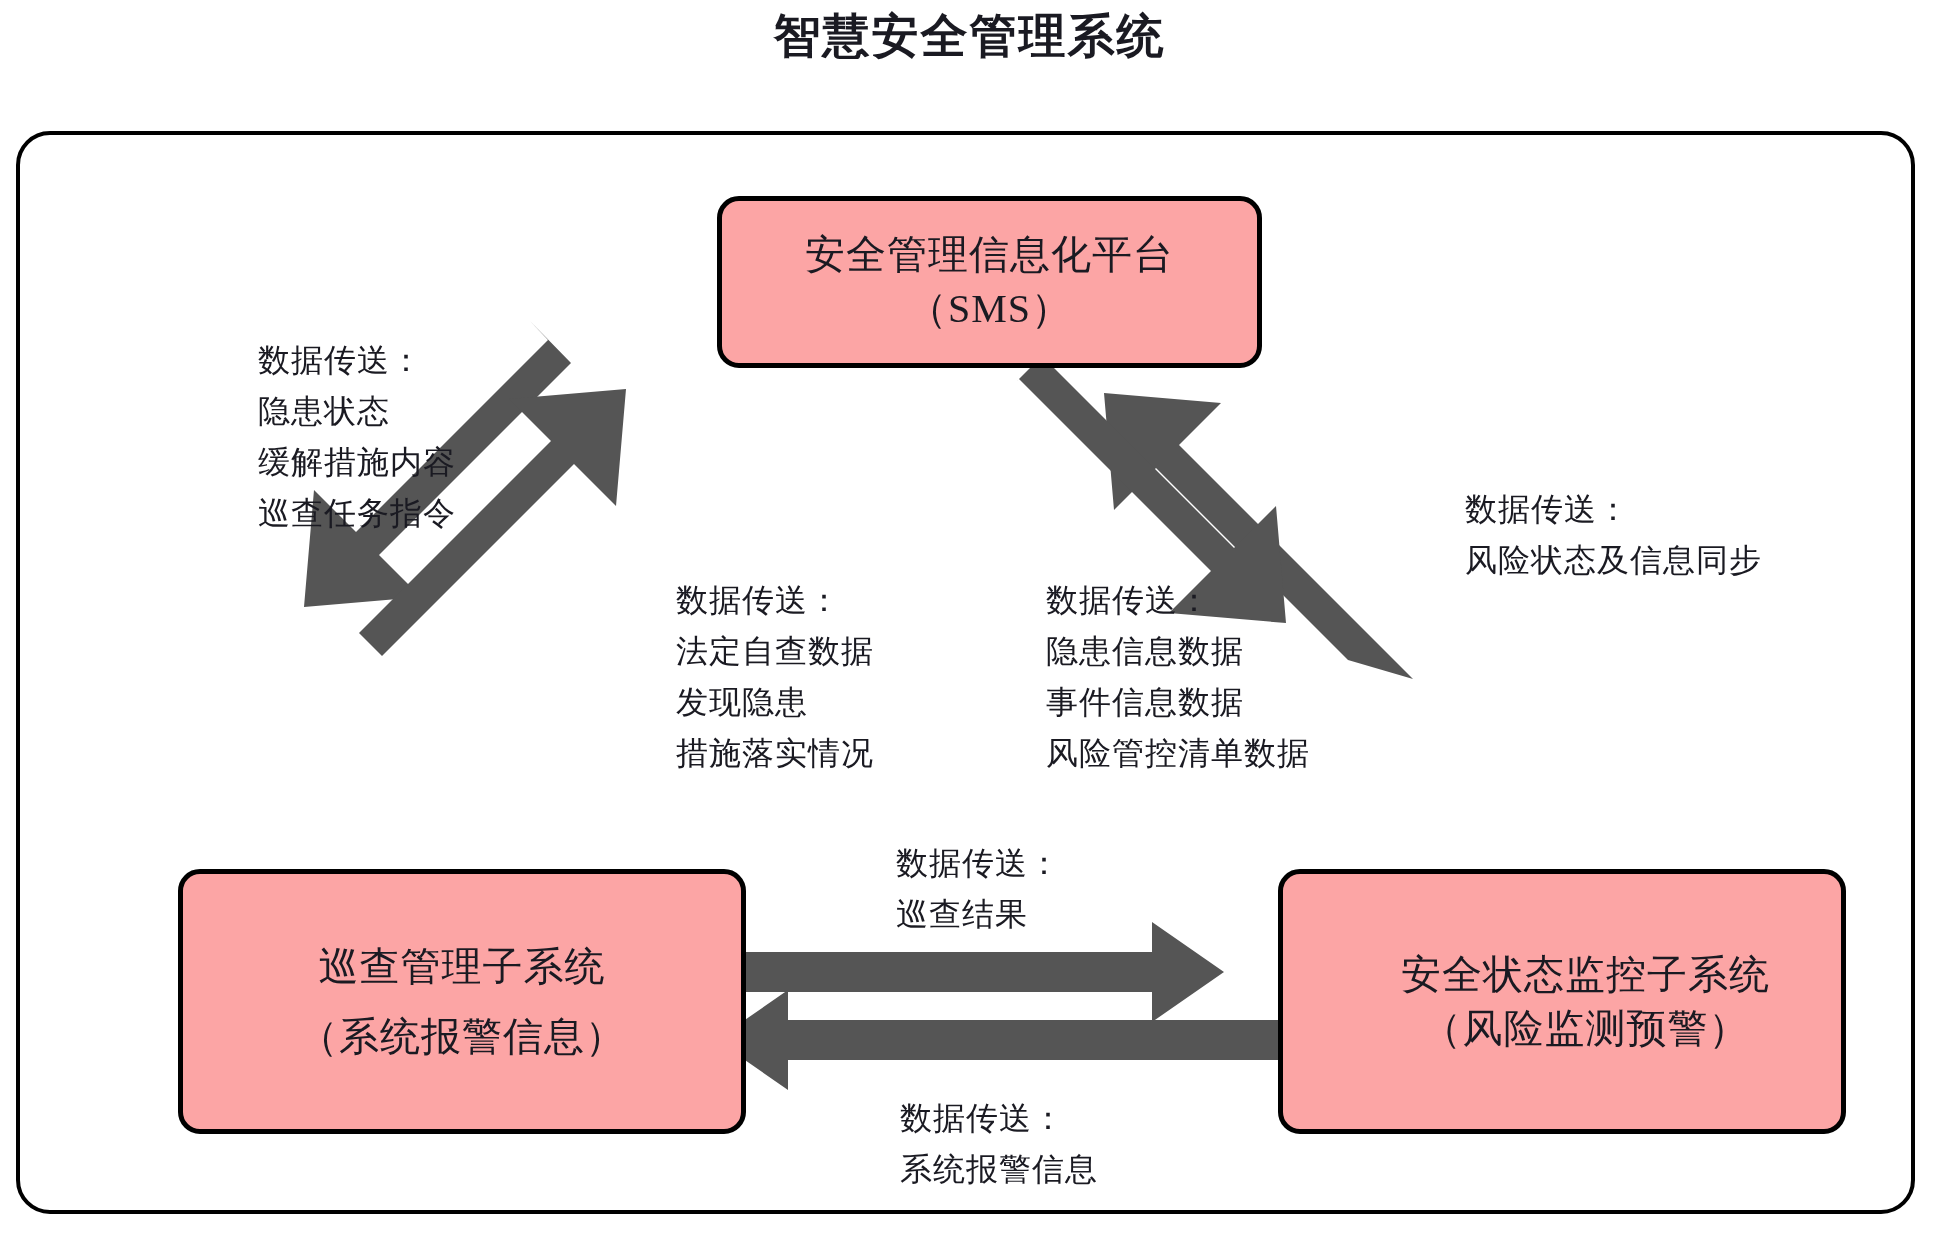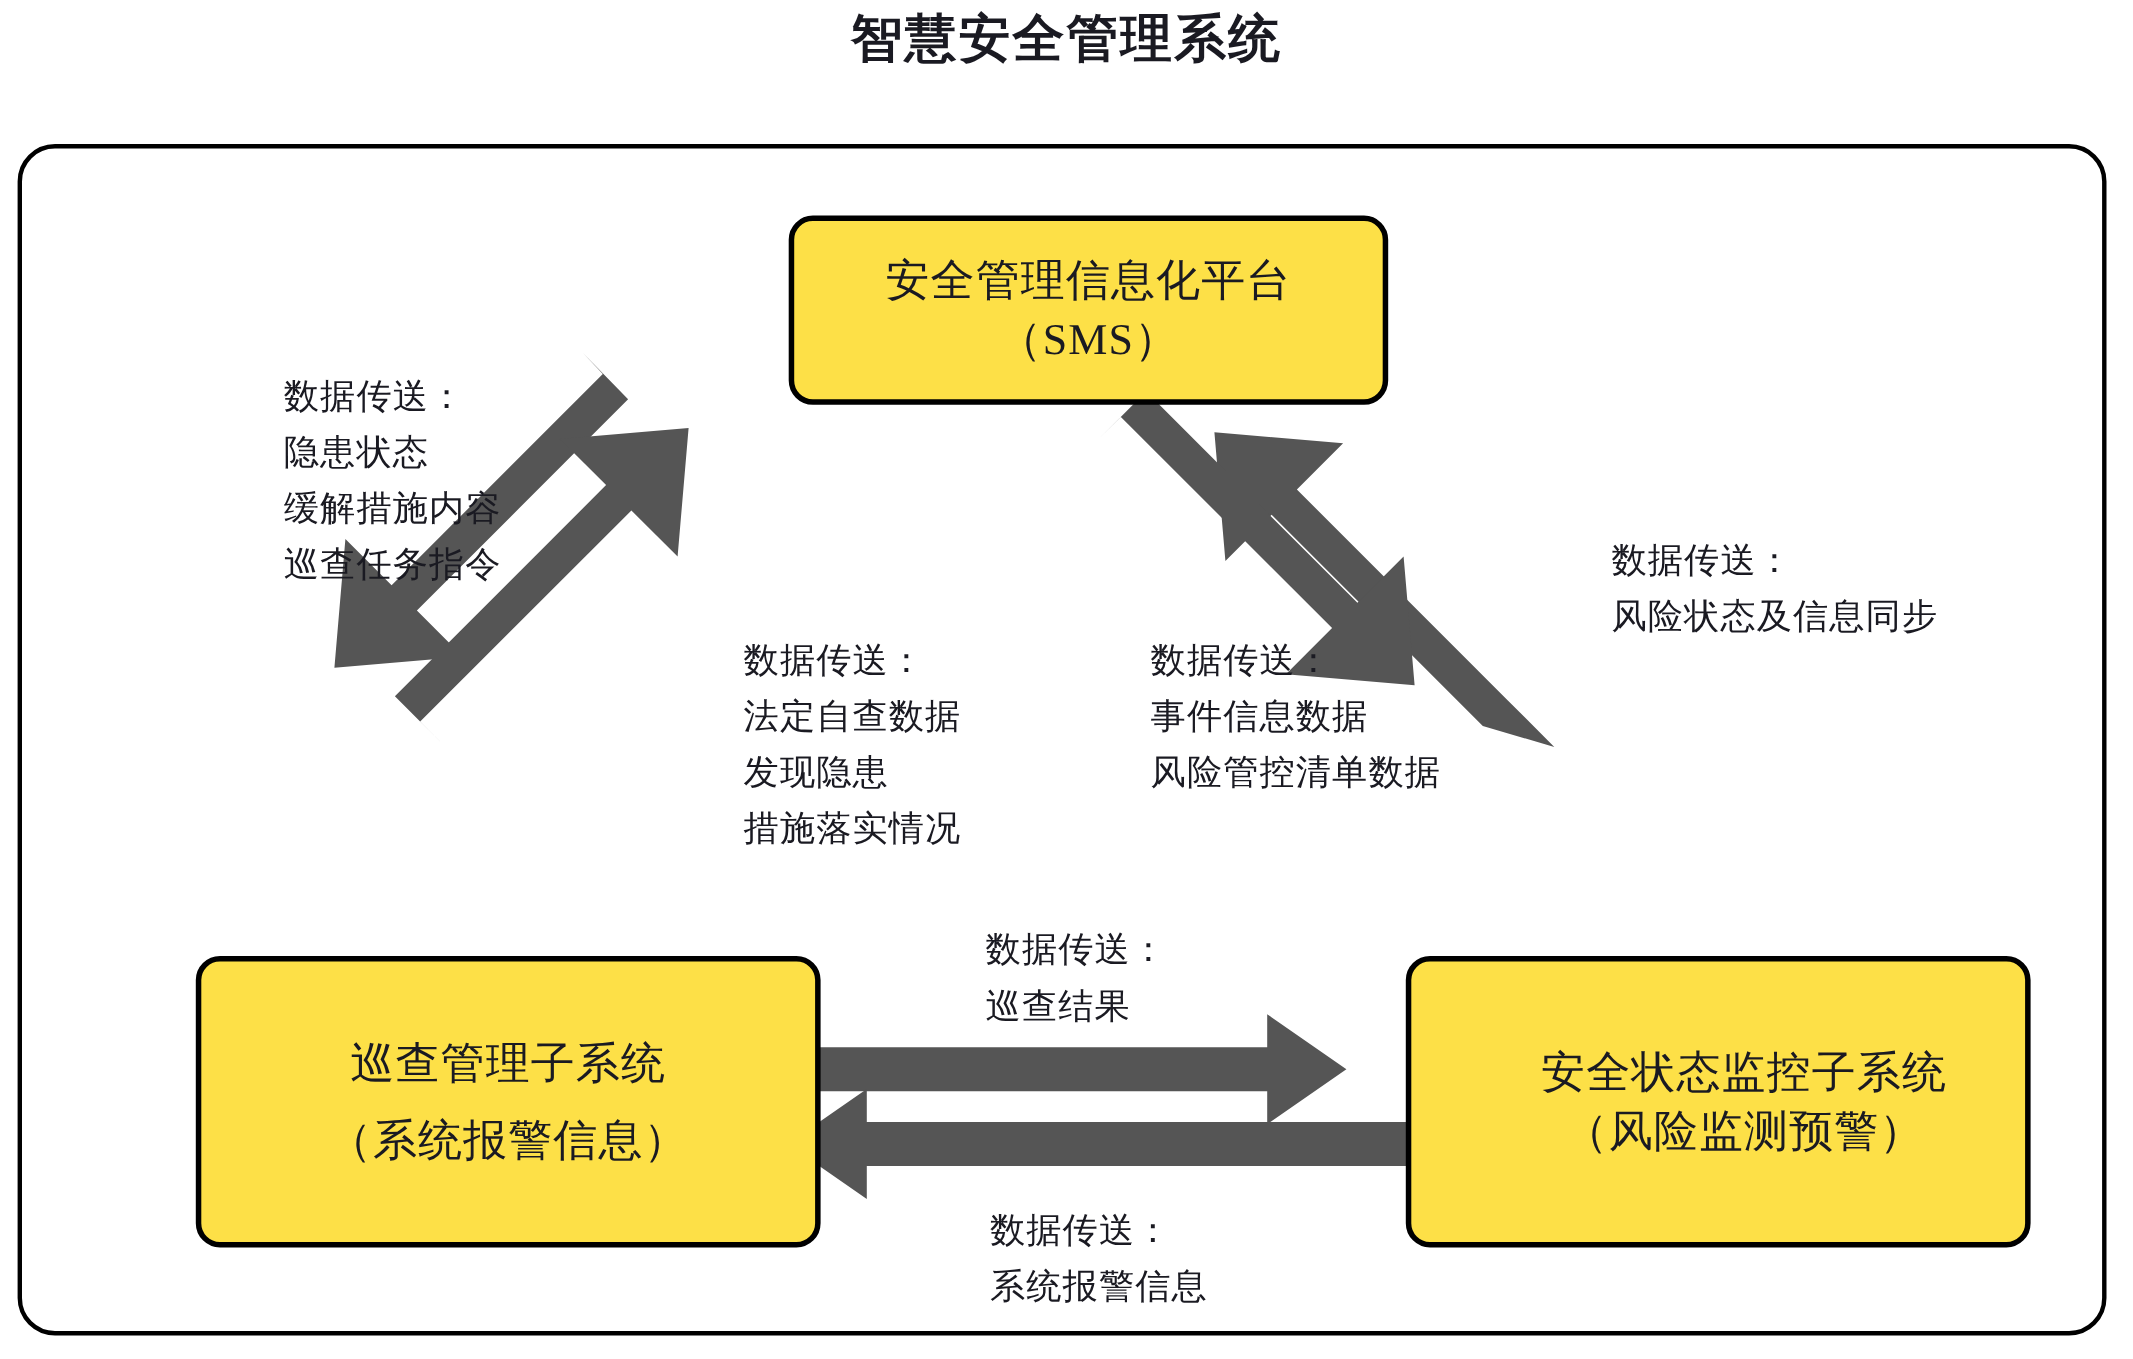--- a/index.html
+++ b/index.html
@@ -56,21 +56,21 @@
     height: 1235px;
     pointer-events: none;
   }
 
   
   .node {
     position: absolute;
     border: 5px solid #000;
     border-radius: 22px;
     box-sizing: border-box;
-    background: #fde047;
+    background: #fca5a5;
     display: flex;
     flex-direction: column;
     align-items: center;
     justify-content: center;
     text-align: center;
     line-height: 1.34;
   }
   .node .line {
     display: block;
     font-size: 40px;
@@ -175,20 +175,21 @@
 
   <div class="flow-label" id="label-center-left">
     <span class="line">数据传送：</span>
     <span class="line">法定自查数据</span>
     <span class="line">发现隐患</span>
     <span class="line">措施落实情况</span>
   </div>
 
   <div class="flow-label" id="label-center-right">
     <span class="line">数据传送：</span>
+    <span class="line">隐患信息数据</span>
     <span class="line">事件信息数据</span>
     <span class="line">风险管控清单数据</span>
   </div>
 
   <div class="flow-label" id="label-right">
     <span class="line">数据传送：</span>
     <span class="line">风险状态及信息同步</span>
   </div>
 
   <div class="flow-label" id="label-bottom-top">

